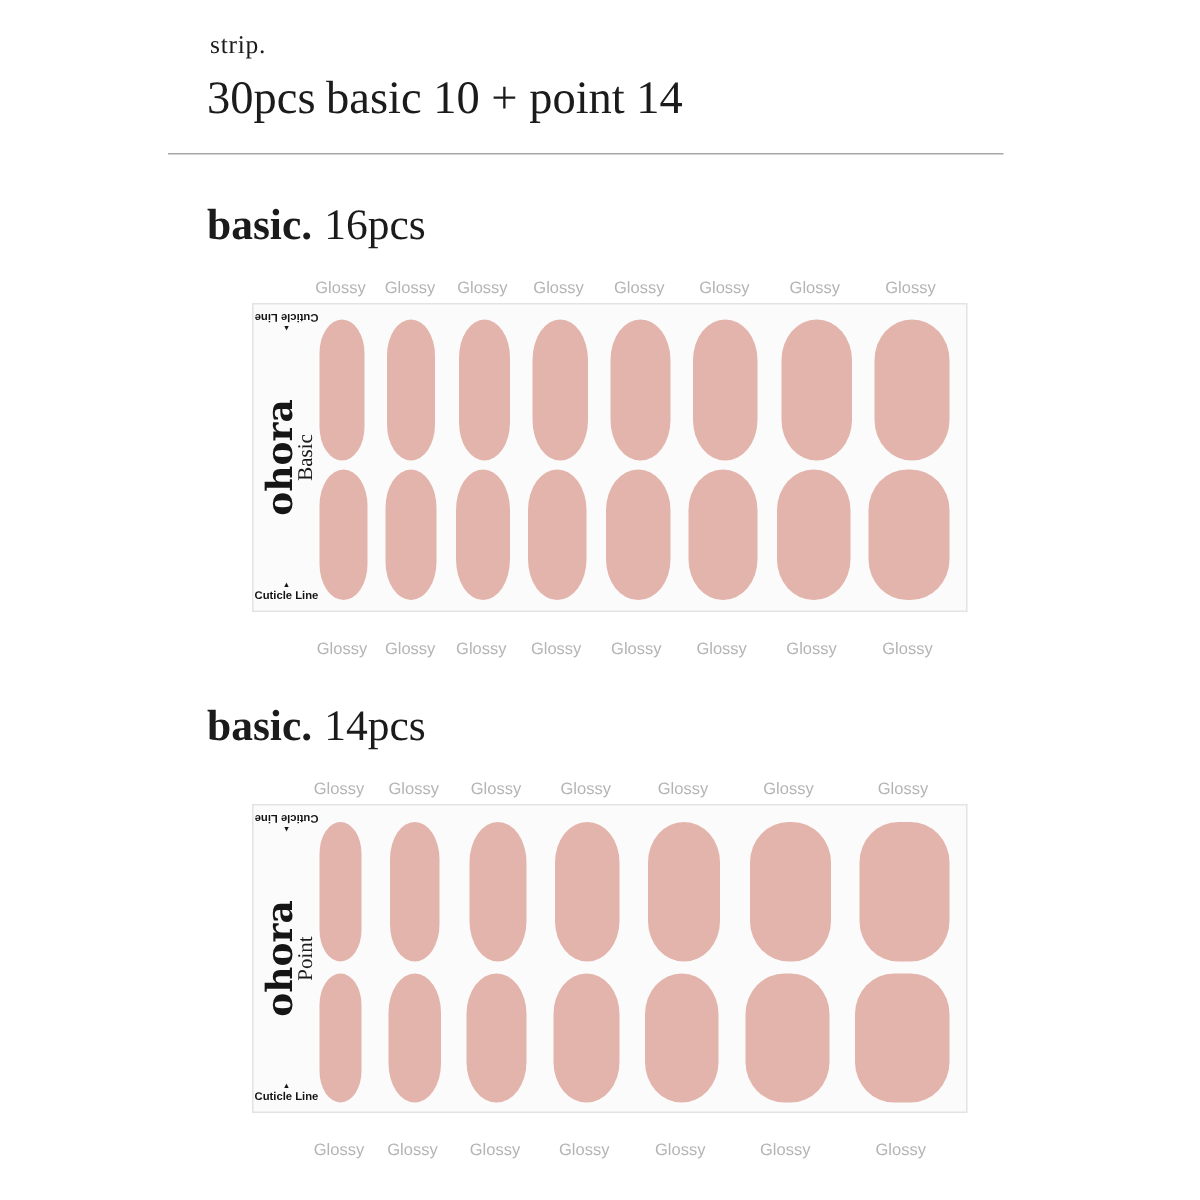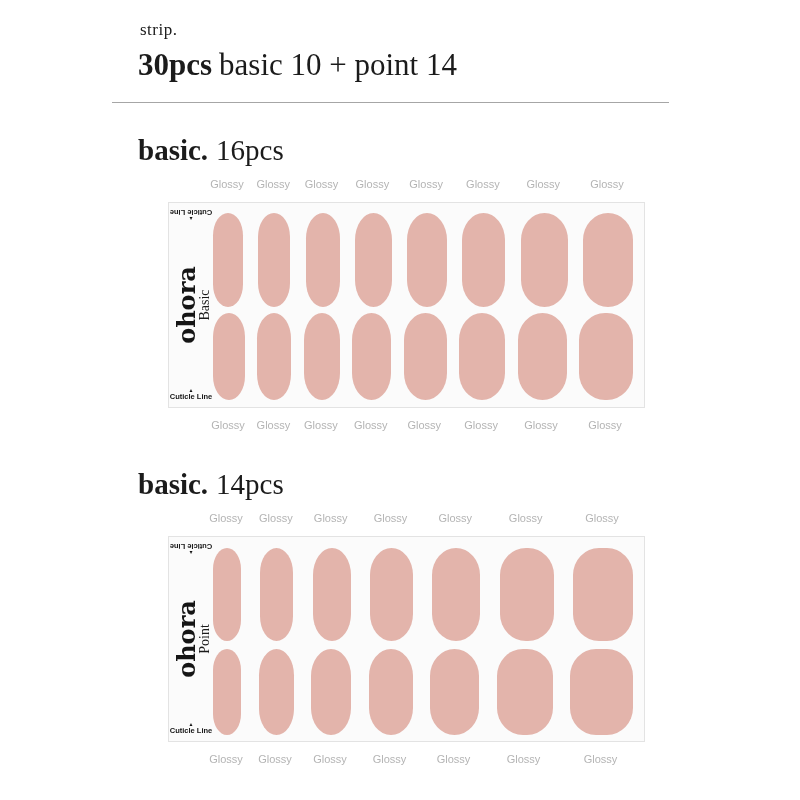--- a/index.html
+++ b/index.html
@@ -2,35 +2,35 @@
 <html><head>
 <meta charset="utf-8">
 <style>
   html,body { margin:0; padding:0; background:#ffffff; }
   #canvas {
     position:relative; width:669px; height:800px; background:#fff;
     font-family:"Liberation Serif", serif; color:var(--ink,#1b1b1b); overflow:hidden;
   }
   .brand-small { position:absolute; left:140px; top:20px; font-size:17px; letter-spacing:.5px; }
   .page-title { position:absolute; left:138px; top:47px; font-size:31px; margin:0; font-weight:400; white-space:nowrap; }
-  .page-title .bold { font-weight:700; }
+  .page-title .bold { font-weight:400; }
   .page-title .rest { margin-left:7px; }
   .divider { position:absolute; left:112px; top:102px; width:578px; height:1px; background:var(--divider,#a6a6a6); }
 
   .section { position:absolute; left:0; width:800px; height:310px; }
   .sec-basic { top:134px; }
   .sec-point { top:468px; }
   .sec-heading { position:absolute; left:138px; top:0; font-size:29px; margin:0; font-weight:400; white-space:nowrap; }
   .sec-heading .bold { font-weight:700; }
   .sec-heading .count { margin-left:8px; }
 
   .glossy-row { position:absolute; left:212px; width:420px; height:14px; display:flex; justify-content:space-between; }
   .glossy-row.top { top:44px; }
   .glossy-row.bottom { top:285px; }
-  .glossy-cell { display:flex; justify-content:center; align-items:flex-start; }
+  .glossy-cell { display:flex; justify-content:center; align-items:center;margin-top:14px; }
   .glossy-cell span {
     font-family:"Liberation Sans", sans-serif; font-size:11px;
     color:var(--glossy,#b4b4b4); white-space:nowrap;
   }
 
   .panel {
     position:absolute; left:168px; top:68px; width:477px; height:206px;
     background:var(--panelbg,#fbfbfb); border:1px solid var(--panelborder,#e3e3e3); box-sizing:border-box;
   }
   .label-col { position:absolute; left:0; top:0; width:44px; height:100%; }

